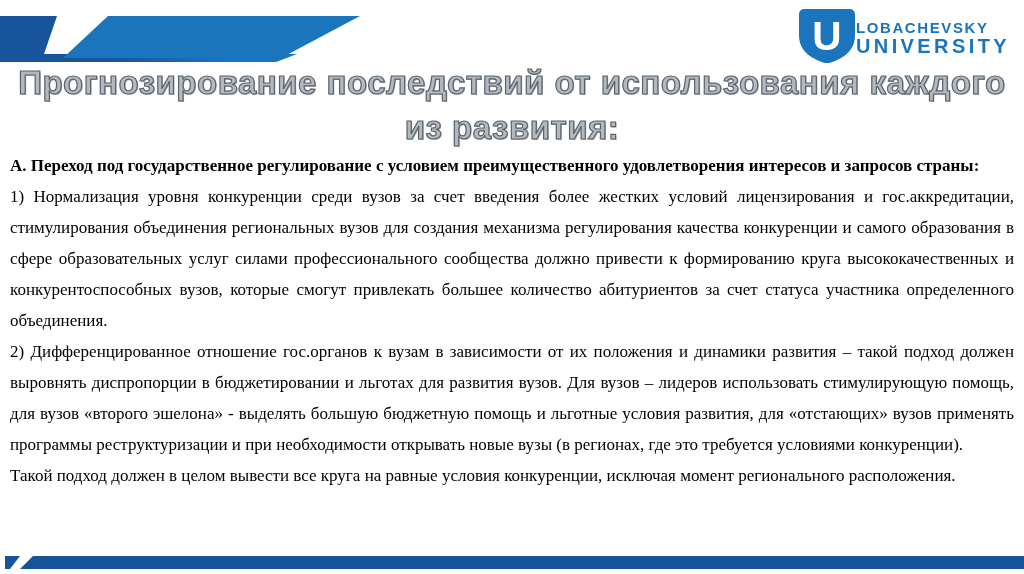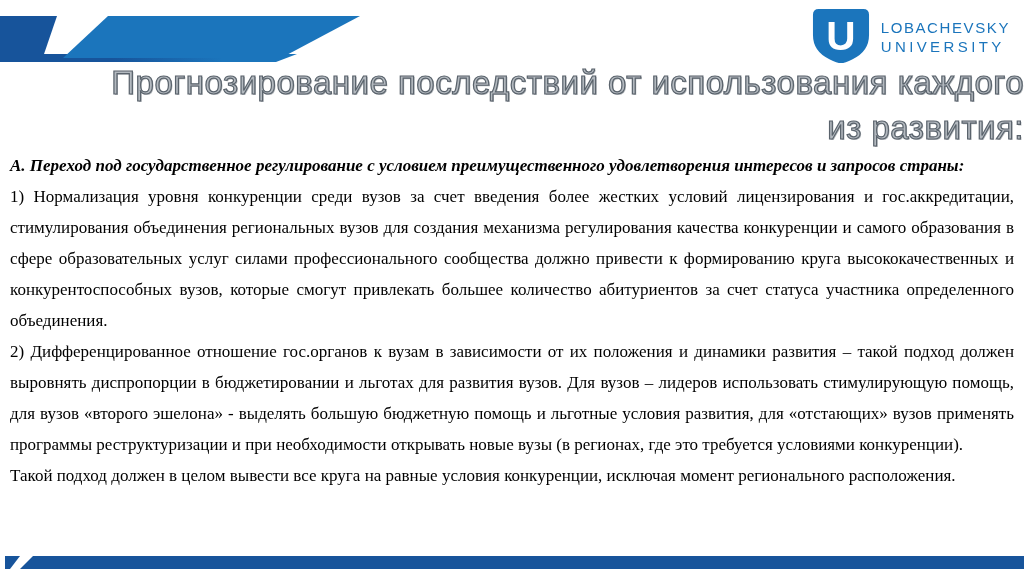--- a/index.html
+++ b/index.html
@@ -21,34 +21,33 @@
     position:absolute; top:0; left:0;
   }
 
   
   .logo {
     position:absolute; top:8px; right:14px;
     display:flex; align-items:center;
   }
   .logo-shield { width:58px; height:58px; }
   .logo-text {
-    margin-left:11px;
     color:#1b75bc;
-    font-weight:normal;
+    font-weight:bold;
     font-family:"Liberation Sans", sans-serif;
   }
   .logo-line1 { font-size:15px; letter-spacing:1.6px; line-height:19px; }
-  .logo-line2 { font-size:15px; letter-spacing:3.4px; line-height:19px; }
+  .logo-line2 { font-size:20px; letter-spacing:3.4px; line-height:19px; }
 
   
   .slide-title {
     position:absolute; top:60px; left:0; width:100%;
-    text-align:right;
+    text-align:center;
     font-family:"Liberation Sans", sans-serif;
-    font-weight:normal;
+    font-weight:bold;
     font-size:33px;
     line-height:45px;
     color:#b3b9bf;
     -webkit-text-stroke:1.2px #5a636c;
     text-shadow:1px 1px 0 rgba(90,99,108,0.45);
     letter-spacing:0.5px;
   }
 
   
   .body-text {
@@ -56,21 +55,20 @@
     padding:0 10px;
     font-family:"Liberation Serif", serif;
     font-size:17px;
     line-height:31px;
     color:#000000;
     text-align:justify;
   }
   .body-text p { margin:0; }
   .para-lead {
     font-weight:bold;
-    font-style:italic;
   }
 
   
   .footer-shapes {
     position:absolute; left:0; top:556px;
   }
 </style>
 </head>
 <body>
 

